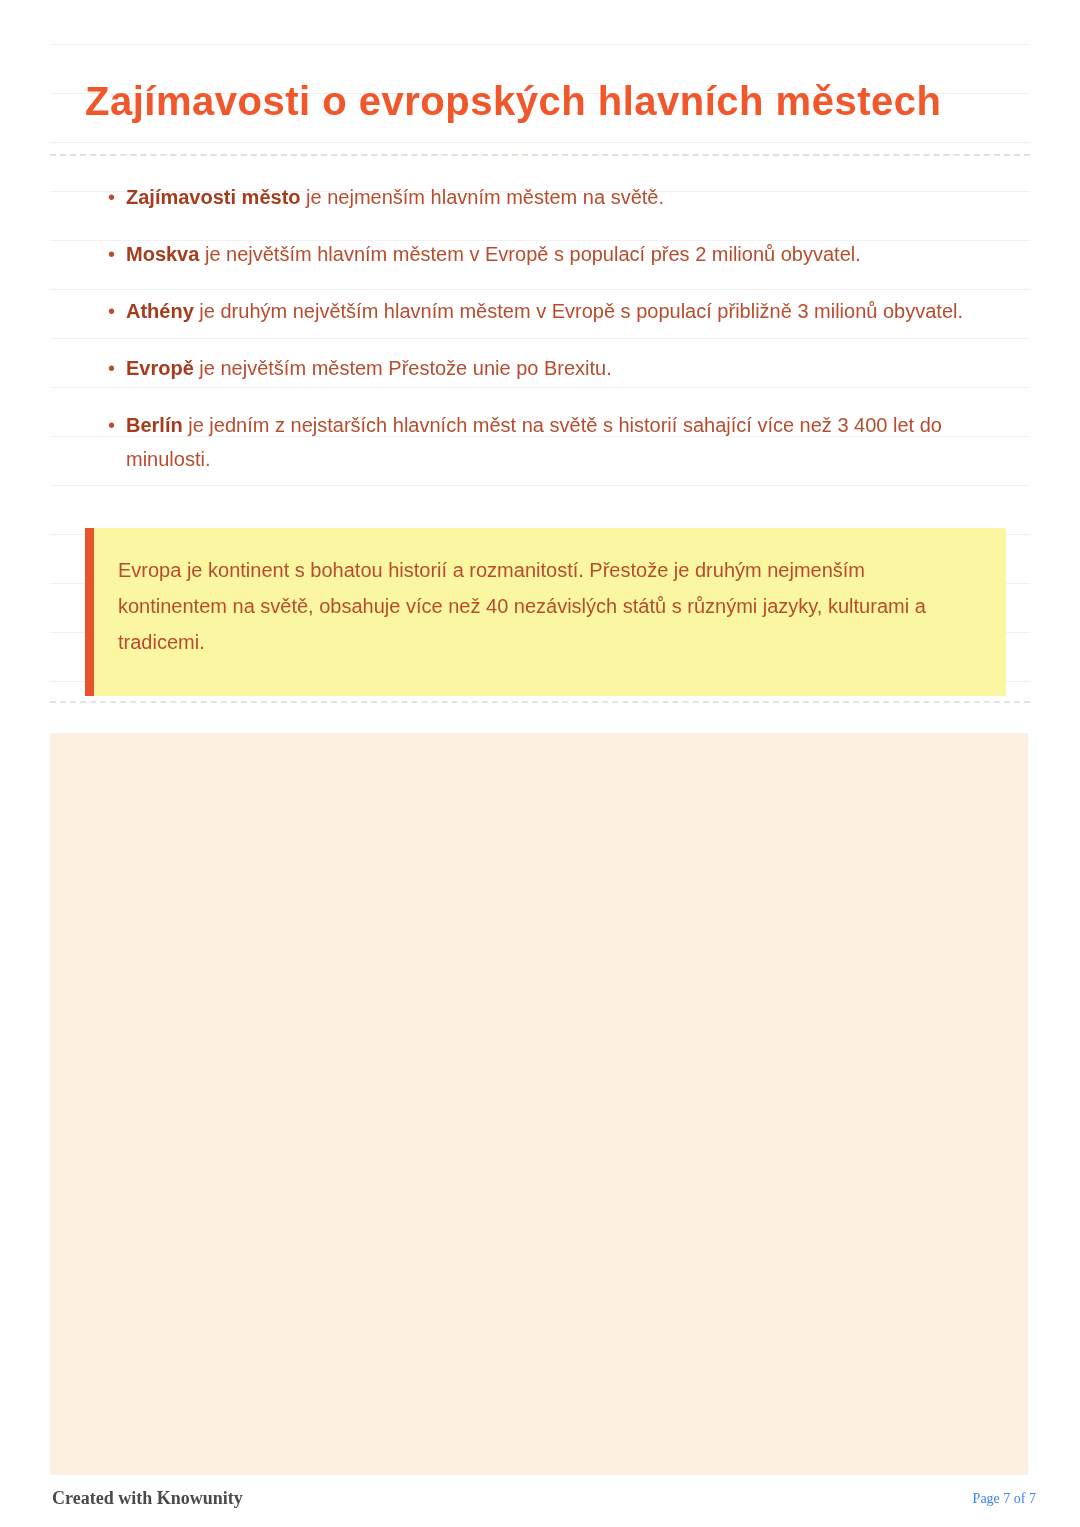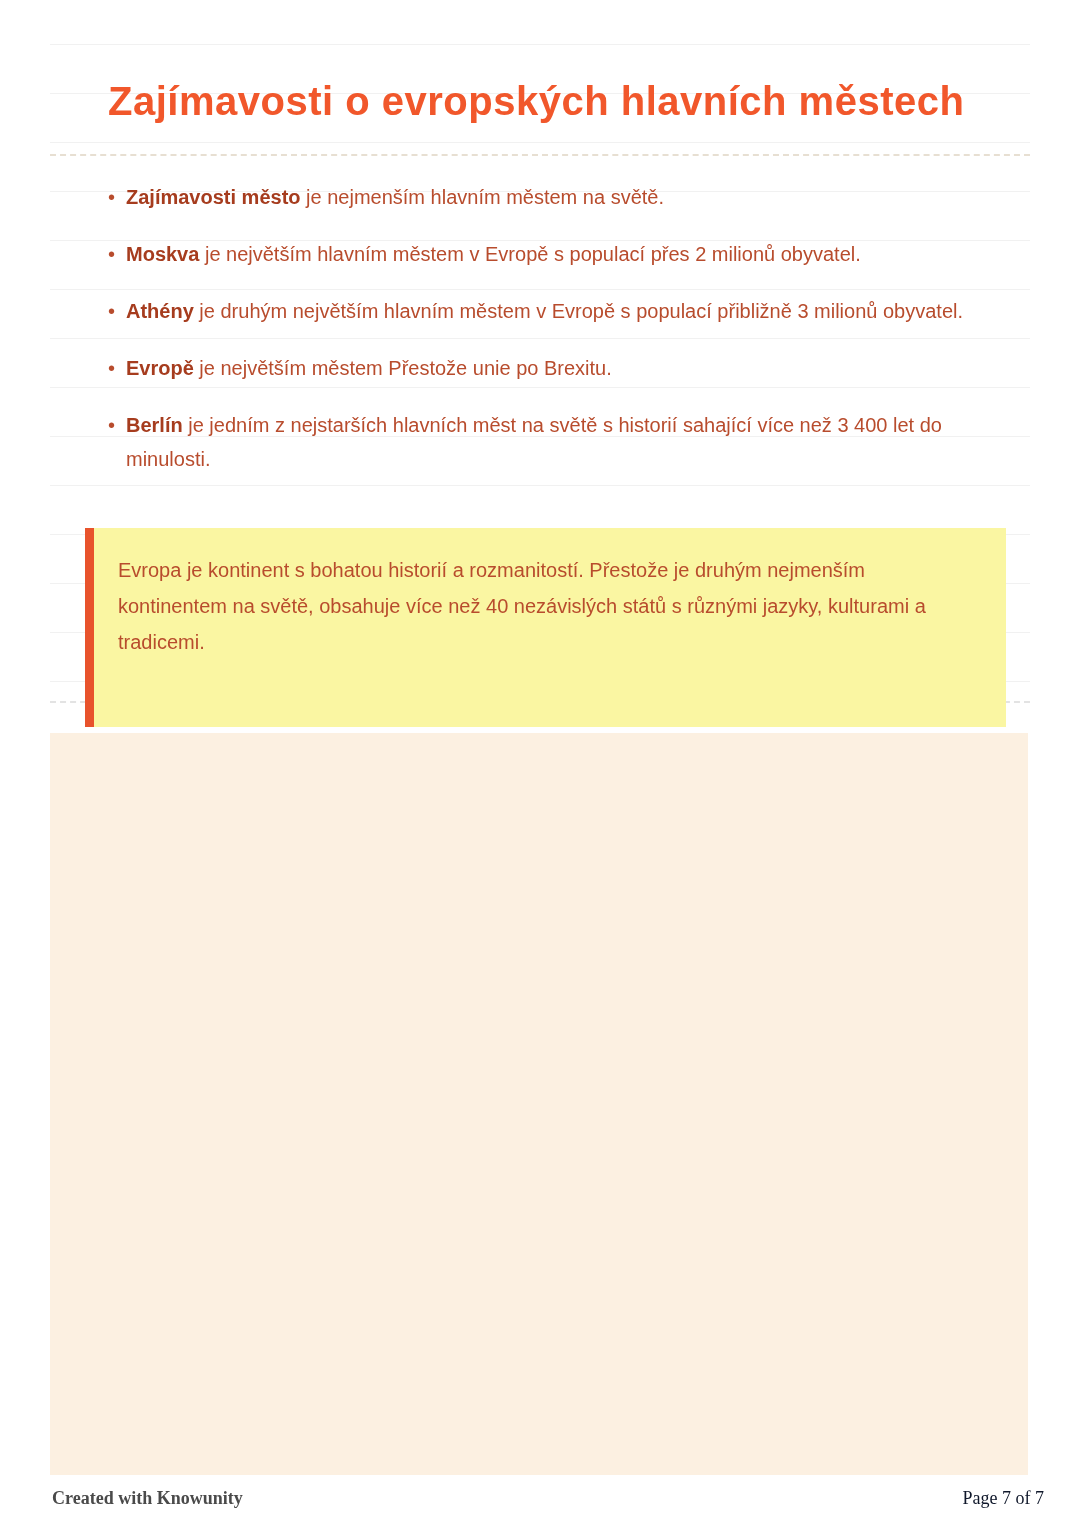--- a/index.html
+++ b/index.html
@@ -21,21 +21,20 @@
       transparent 1px, transparent 49px);
     z-index: 0;
   }
 
   .doc-title {
     position: absolute; left: 85px; top: 50px; width: 880px;
     font-size: 40px; line-height: 48px; font-weight: 700;
     letter-spacing: 0.5px;
     color: #F1572B;
     z-index: 2;
-    margin-left: 23px;
   }
 
   .title-separator {
     position: absolute; left: 50px; right: 50px; top: 154px;
     border-top: 2px dashed #e7dfd2;
     z-index: 1;
   }
 
   .facts-list {
     position: absolute; left: 108px; top: 180px; width: 905px;
@@ -52,21 +51,21 @@
   .facts-list li .bullet-dot {
     position: absolute; left: 0; top: 0;
     color: #B84C2D; font-size: 20px;
   }
   .facts-list li .fact-term {
     font-weight: 700;
     color: #A63C1E;
   }
 
   .callout {
-    position: absolute; left: 85px; top: 528px; width: 921px; height: 199px;
+    position: absolute; left: 85px; top: 528px; width: 921px; height: 168px;
     box-sizing: border-box;
     background: #FAF6A2;
     border-left: 9px solid #E8532C;
     padding: 24px 46px 20px 24px;
     z-index: 3;
   }
   .callout-text {
     font-size: 20px; line-height: 36px;
     color: #B84C2D;
   }
@@ -77,31 +76,31 @@
     z-index: 2;
   }
 
   .image-panel {
     position: absolute; left: 50px; top: 733px; width: 978px; height: 742px;
     background: #FCF0E1;
     z-index: 3;
   }
 
   .footer-row {
-    position: absolute; left: 52px; right: 36px; top: 1488px;
+    position: absolute; left: 52px; right: 44px; top: 1488px;
     display: flex; justify-content: space-between; align-items: center;
     z-index: 2;
   }
   .footer-brand {
     font-family: "Liberation Serif", serif;
     font-weight: 700; font-size: 18px; color: #4a4a4a;
   }
   .footer-page {
     font-family: "Liberation Serif", serif;
-    font-weight: 400; font-size: 18px; color: #0f172a;
+    font-weight: 400; font-size: 14px; color: #3b82f6;
   }
 </style>
 </head>
 <body>
 
 <div class="page">
 
   <div class="ruled-lines"></div>
 
   <h1 class="doc-title">Zajímavosti o evropských hlavních městech</h1>

